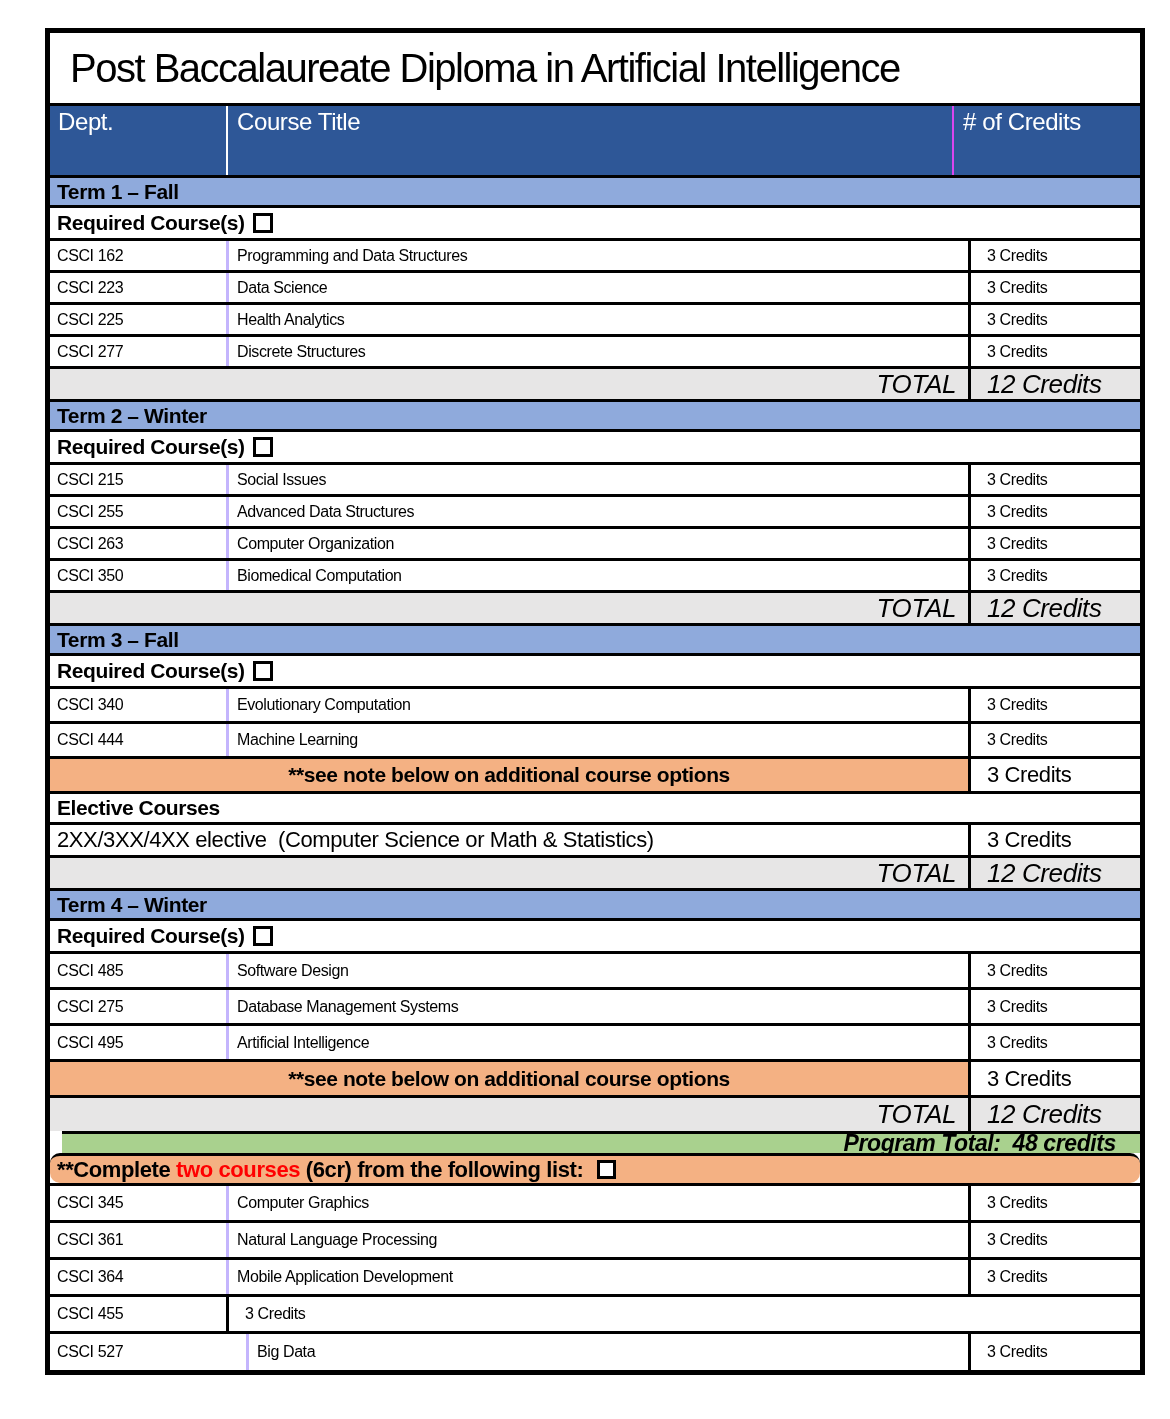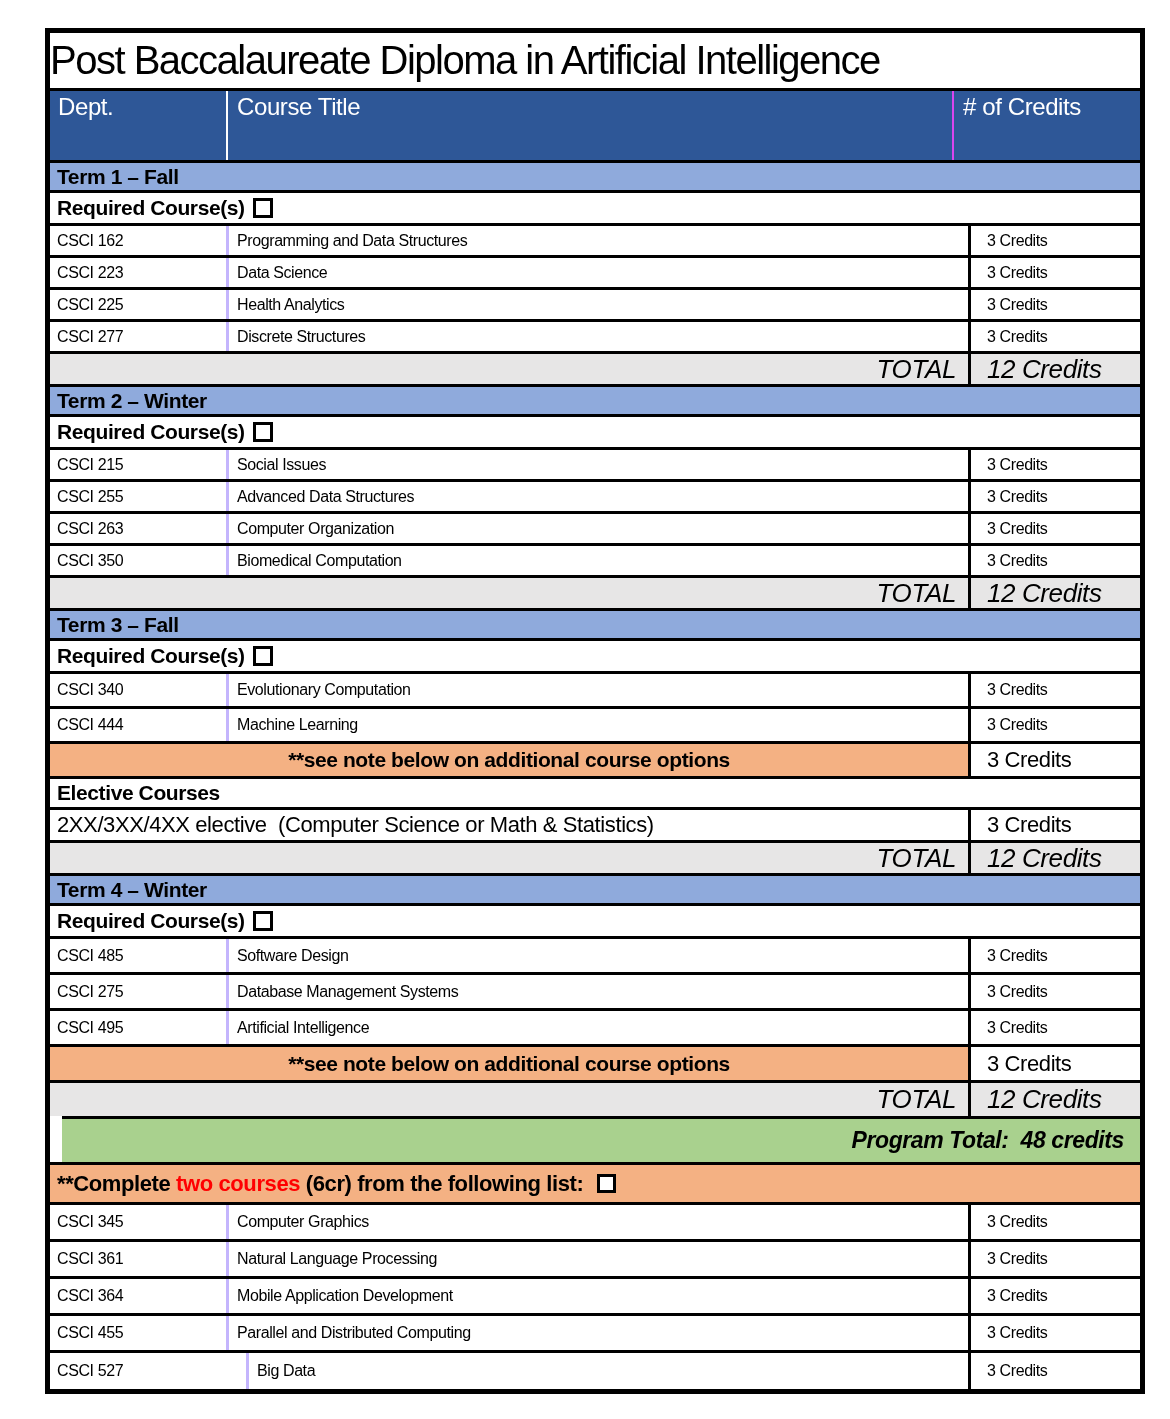--- a/index.html
+++ b/index.html
@@ -21,21 +21,21 @@
     display:flex;align-items:center;align-self:stretch;
     box-sizing:border-box;overflow:hidden;white-space:pre-wrap;
   }
   
   .c-dept{width:176px;padding-left:7px;}
   .c-title{flex:1;border-left:3px solid #c4b5fd;padding-left:8px;}
   .c-credits{width:172px;border-left:3px solid #000;padding-left:16px;}
   .c-merged{flex:1;padding-left:7px;}
 
   
-  .title-row{border-top:none;height:55px;font-size:40px;letter-spacing:-1.5px;padding-left:0;}
+  .title-row{border-top:none;height:70px;font-size:40px;letter-spacing:-1.5px;padding-left:20px;}
 
   
   .header-row{height:72px;background:#2E5797;color:#fff;font-size:24px;align-items:stretch;}
   .header-row .cell{align-items:flex-start;padding-top:2px;}
   .hc-dept{width:176px;padding-left:8px;}
   .hc-title{flex:1;border-left:2px solid #fff;padding-left:9px;}
   .hc-credits{width:188px;border-left:2px solid #d946ef;padding-left:9px;}
 
   
   .term-row{height:30px;background:#8FAADC;font-weight:bold;font-size:21px;padding-left:7px;}
@@ -60,24 +60,24 @@
   .note-row{height:35px;font-size:21px;}
   .note-row.t4{height:36px;}
   .note-cell{flex:1;background:#F4B183;font-weight:bold;justify-content:center;padding-left:0;}
   .note-credits{background:#fff;font-size:22px;}
 
   
   .elechdr-row{height:31px;font-weight:bold;font-size:21px;padding-left:7px;}
   .elec-row{height:33px;font-size:22px;}
 
   
-  .green-row{height:46px;background:#A9D18E;font-weight:bold;font-style:italic;font-size:23px;justify-content:flex-end;padding-right:16px;margin-left:12px;}
-
-  
-  .complete-row{height:40px;background:#F4B183;font-weight:bold;font-size:22px;padding-left:7px;}
+  .green-row{height:22px;background:#A9D18E;font-weight:bold;font-style:italic;font-size:23px;justify-content:flex-end;padding-right:24px;margin-left:12px;}
+
+  
+  .complete-row{height:30px;background:#F4B183;font-weight:bold;font-size:22px;padding-left:7px;border-radius:10px;}
   .red{color:#FF0000;}
 
   
   .chk{
     display:inline-block;width:14px;height:14px;
     border:3px solid #000;margin-left:8px;flex:0 0 auto;
     background:#fff;
   }
   .chk.small{width:13px;height:13px;}
 </style>
@@ -243,21 +243,20 @@
     <div class="cell c-title">Natural Language Processing</div>
     <div class="cell c-credits">3 Credits</div>
   </div>
   <div class="row course-row list">
     <div class="cell c-dept">CSCI 364</div>
     <div class="cell c-title">Mobile Application Development</div>
     <div class="cell c-credits">3 Credits</div>
   </div>
   <div class="row course-row list">
     <div class="cell c-dept">CSCI 455</div>
-    <div class="cell c-title">Parallel and Distributed Computing</div>
     <div class="cell c-credits">3 Credits</div>
   </div>
   <div class="row course-row list-last">
     <div class="cell c-dept">CSCI 527</div>
     <div class="cell c-title">Big Data</div>
     <div class="cell c-credits">3 Credits</div>
   </div>
 
 </div>
 

